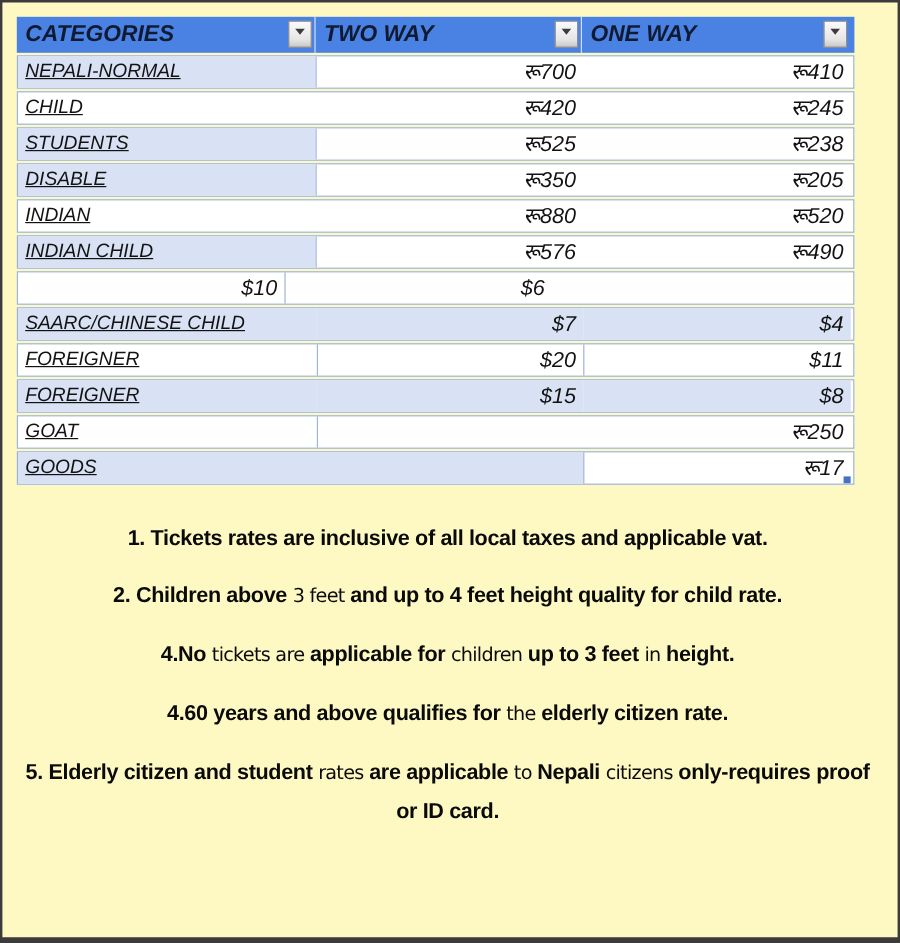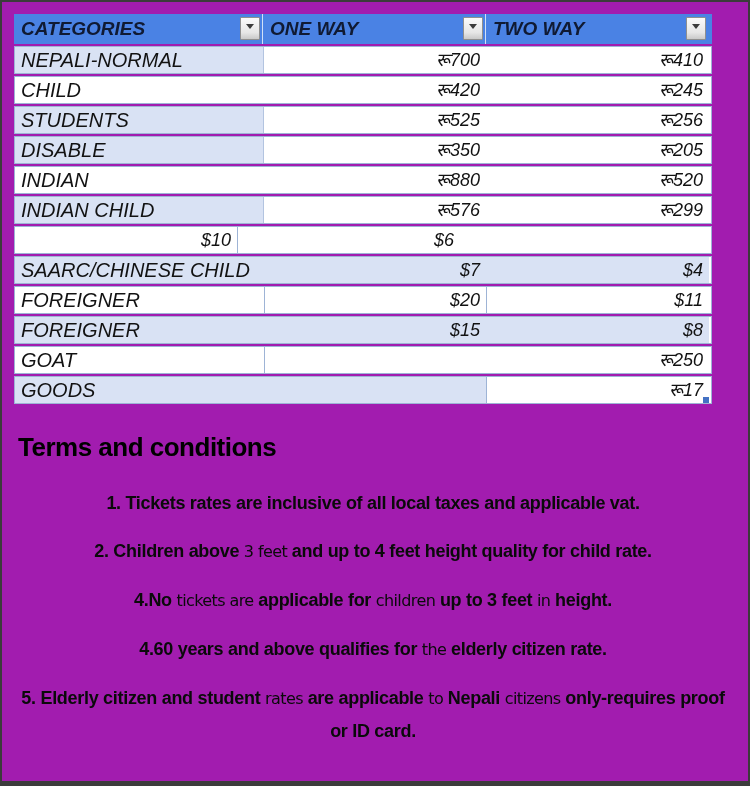--- a/index.html
+++ b/index.html
@@ -7,21 +7,21 @@
     --band-bg:#d9e2f4;
     --line:#9eb4d6;
     --edge:#b3c4e0;
     --handle:#4472c4;
     --ink:#121212;
     --header-ink:#101a33;
   }
   html,body{margin:0;padding:0;background:#ffffff;}
   body{width:750px;height:786px;font-family:"Liberation Sans",sans-serif;}
   .frame{
-    box-sizing:border-box;width:750px;height:786px;background:#a21caf;
+    box-sizing:border-box;width:750px;height:786px;background:#fef9c3;
     border:2px solid #3b3b3b;border-bottom-width:5px;
     padding:12px 14px 0 12px;overflow:hidden;
   }
   
   .fare-table{width:698px;}
   .row{
     box-sizing:border-box;display:flex;height:28px;margin-bottom:2px;
     border:1px solid var(--line);background:#fff;
   }
   .row.header{
@@ -39,22 +39,23 @@
     position:absolute;right:2px;top:3px;width:20px;height:23px;padding:0;
     background:linear-gradient(#fbfbfb,#e6e6e6 70%,#c9c9c9);
     border:1px solid #8f8f8f;border-radius:1px;cursor:pointer;
     display:flex;align-items:center;justify-content:center;
   }
   .tri{
     width:0;height:0;border-left:4px solid transparent;border-right:4px solid transparent;
     border-top:5px solid #3c3c3c;margin-top:-4px;
   }
   .catcell{
-    font-style:italic;font-size:20px;line-height:26px;color:var(--ink);
+    font-style:italic;font-size:16px;line-height:26px;color:var(--ink);
     padding:0 6px 0 6px;
+    text-decoration:underline;
   }
   .valcell{
     position:relative;font-style:italic;font-size:18px;line-height:26px;color:var(--ink);
     text-align:right;padding:0 6px 0 6px;
   }
   .blue{background:var(--band-bg);}
   .edge{border-right:1px solid var(--edge);}
   .bordered .cell + .cell{border-left:1px solid var(--line);}
   .handle{
     position:absolute;right:0;bottom:0;width:6px;height:6px;
@@ -78,63 +79,63 @@
 <div class="frame">
 
   <div class="fare-table">
     <div class="row header">
       <div class="cell c0 hcell">
         <span>CATEGORIES</span>
         <button class="filter">
           <span class="tri"></span>
         </button>
       </div>
-      <div class="cell c2 hcell">
-        <span>ONE WAY</span>
+      <div class="cell c1 hcell">
+        <span>TWO WAY</span>
         <button class="filter">
           <span class="tri"></span>
         </button>
       </div>
-      <div class="cell c1 hcell">
-        <span>TWO WAY</span>
+      <div class="cell c2 hcell">
+        <span>ONE WAY</span>
         <button class="filter">
           <span class="tri"></span>
         </button>
       </div>
     </div>
     <div>
         <div class="row">
           <div class="cell c0 catcell blue edge">NEPALI-NORMAL</div>
           <div class="cell c1 valcell">रू700</div>
           <div class="cell c2 valcell">रू410</div>
         </div>
         <div class="row">
           <div class="cell c0 catcell">CHILD</div>
           <div class="cell c1 valcell">रू420</div>
           <div class="cell c2 valcell">रू245</div>
         </div>
         <div class="row">
           <div class="cell c0 catcell blue edge">STUDENTS</div>
           <div class="cell c1 valcell">रू525</div>
-          <div class="cell c2 valcell">रू256</div>
+          <div class="cell c2 valcell">रू238</div>
         </div>
         <div class="row">
           <div class="cell c0 catcell blue edge">DISABLE</div>
           <div class="cell c1 valcell">रू350</div>
           <div class="cell c2 valcell">रू205</div>
         </div>
         <div class="row">
           <div class="cell c0 catcell">INDIAN</div>
           <div class="cell c1 valcell">रू880</div>
           <div class="cell c2 valcell">रू520</div>
         </div>
         <div class="row">
           <div class="cell c0 catcell blue edge">INDIAN CHILD</div>
           <div class="cell c1 valcell">रू576</div>
-          <div class="cell c2 valcell">रू299</div>
+          <div class="cell c2 valcell">रू490</div>
         </div>
         <div class="row bordered">
           <div class="cell c1 valcell">$10</div>
           <div class="cell c2 valcell">$6</div>
         </div>
         <div class="row">
           <div class="cell c0 catcell blue">SAARC/CHINESE CHILD</div>
           <div class="cell c1 valcell blue">$7</div>
           <div class="cell c2 valcell blue">$4</div>
         </div>
@@ -153,21 +154,20 @@
           <div class="cell cbc valcell">रू250</div>
         </div>
         <div class="row bordered">
           <div class="cell cab catcell blue">GOODS</div>
           <div class="cell c2 valcell">रू17<div class="handle"></div></div>
         </div>
       </div>
   </div>
 
   <div class="terms">
-    <h1 class="terms-heading">Terms and conditions</h1>
     <div>
         <p class="term"><span class="seg-n">1.  Tickets rates are inclusive of all local taxes and applicable vat.</span></p>
         <p class="term"><span class="seg-n">2.  Children above </span><span class="seg-w">3  feet</span><span class="seg-n"> and up to 4 feet height quality for child rate.</span></p>
         <p class="term"><span class="seg-n">4.No </span><span class="seg-w">tickets  are</span><span class="seg-n"> applicable for </span><span class="seg-w">children</span><span class="seg-n"> up to 3 feet </span><span class="seg-w">in</span><span class="seg-n">  height.</span></p>
         <p class="term"><span class="seg-n">4.60 years and above qualifies for </span><span class="seg-w">the</span><span class="seg-n">  elderly citizen rate.</span></p>
         <p class="term"><span class="seg-n">5.  Elderly citizen and student </span><span class="seg-w">rates</span><span class="seg-n"> are applicable </span><span class="seg-w">to</span><span class="seg-n">  Nepali </span><span class="seg-w">citizens</span><span class="seg-n"> only-requires proof or ID card.</span></p>
       </div>
   </div>
 
 </div>

